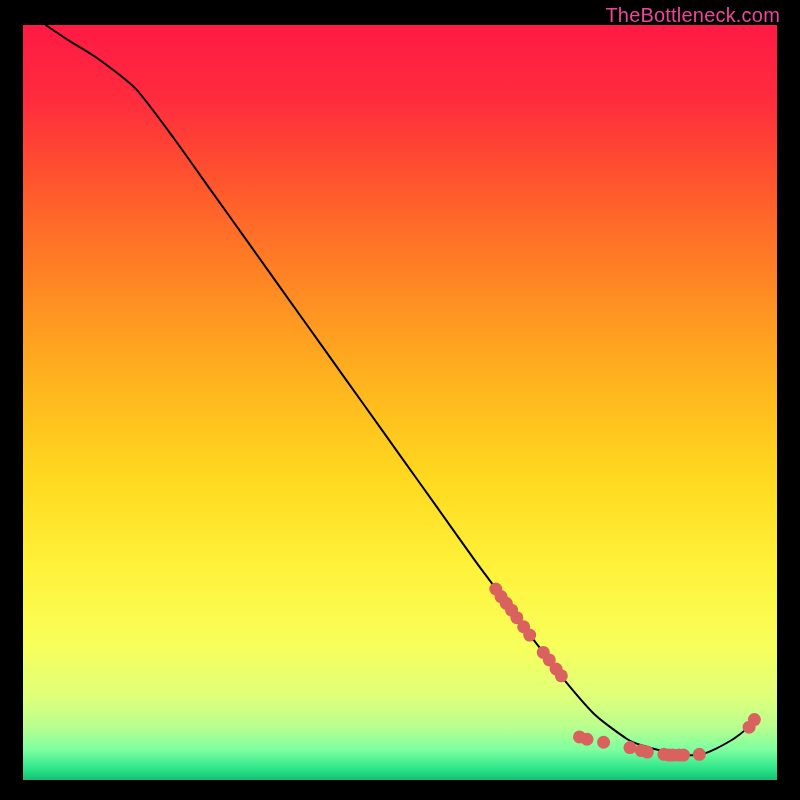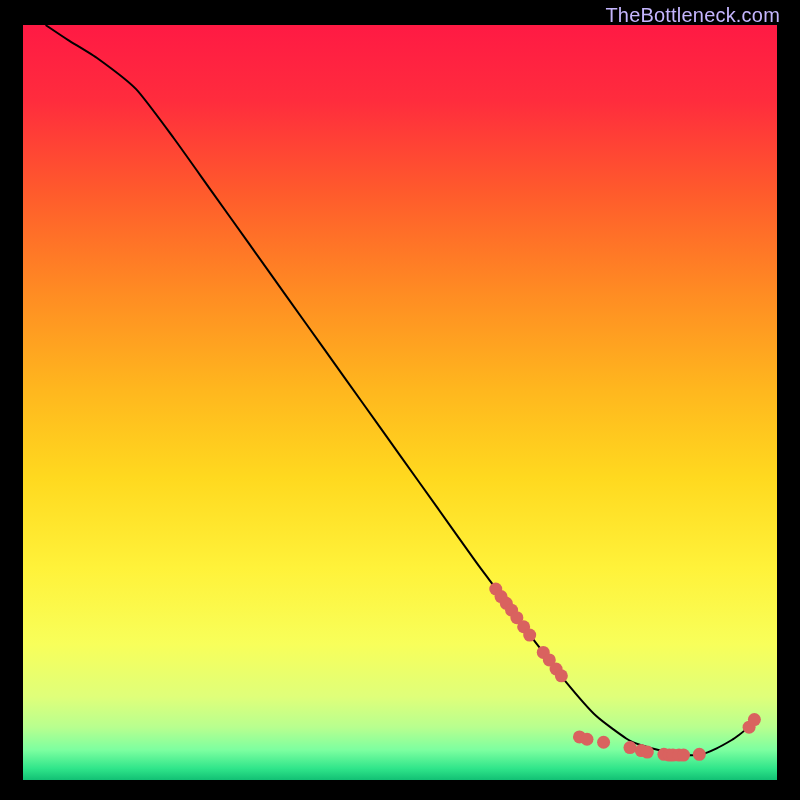--- a/index.html
+++ b/index.html
@@ -16,21 +16,21 @@
     left: 0;
     width: 800px;
     height: 800px;
   }
   .watermark {
     position: absolute;
     top: 4px;
     right: 20px;
     font-family: Arial, Helvetica, sans-serif;
     font-size: 20px;
-    color: #c4b5fd;
+    color: #ec4899;
     letter-spacing: 0.2px;
   }
 </style>
 </head>
 <body>
 
 <svg class="canvas" viewBox="0 0 800 800" xmlns="http://www.w3.org/2000/svg">
   <defs>
     <linearGradient id="bg-grad" x1="0" y1="0" x2="0" y2="1">
         <stop offset="0.00%" stop-color="#ff1a44"></stop>

